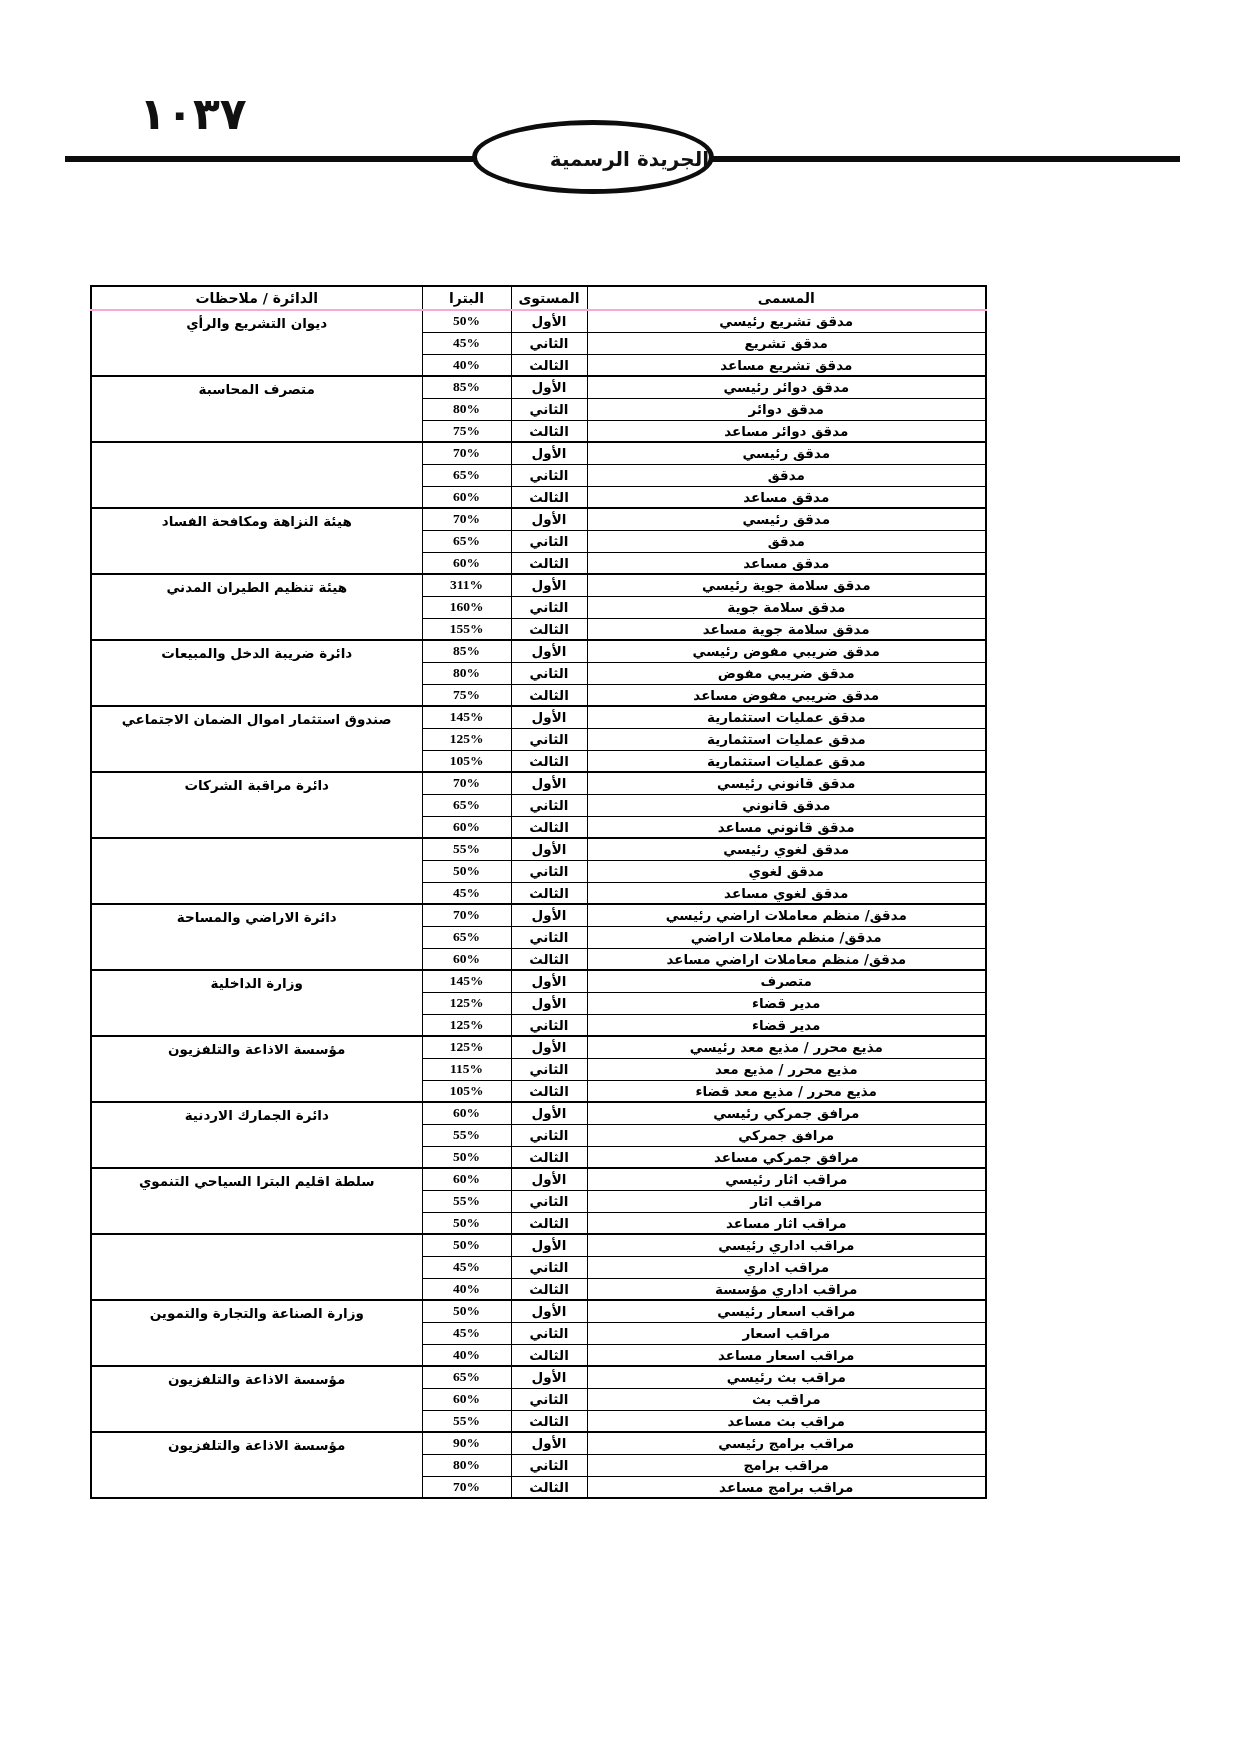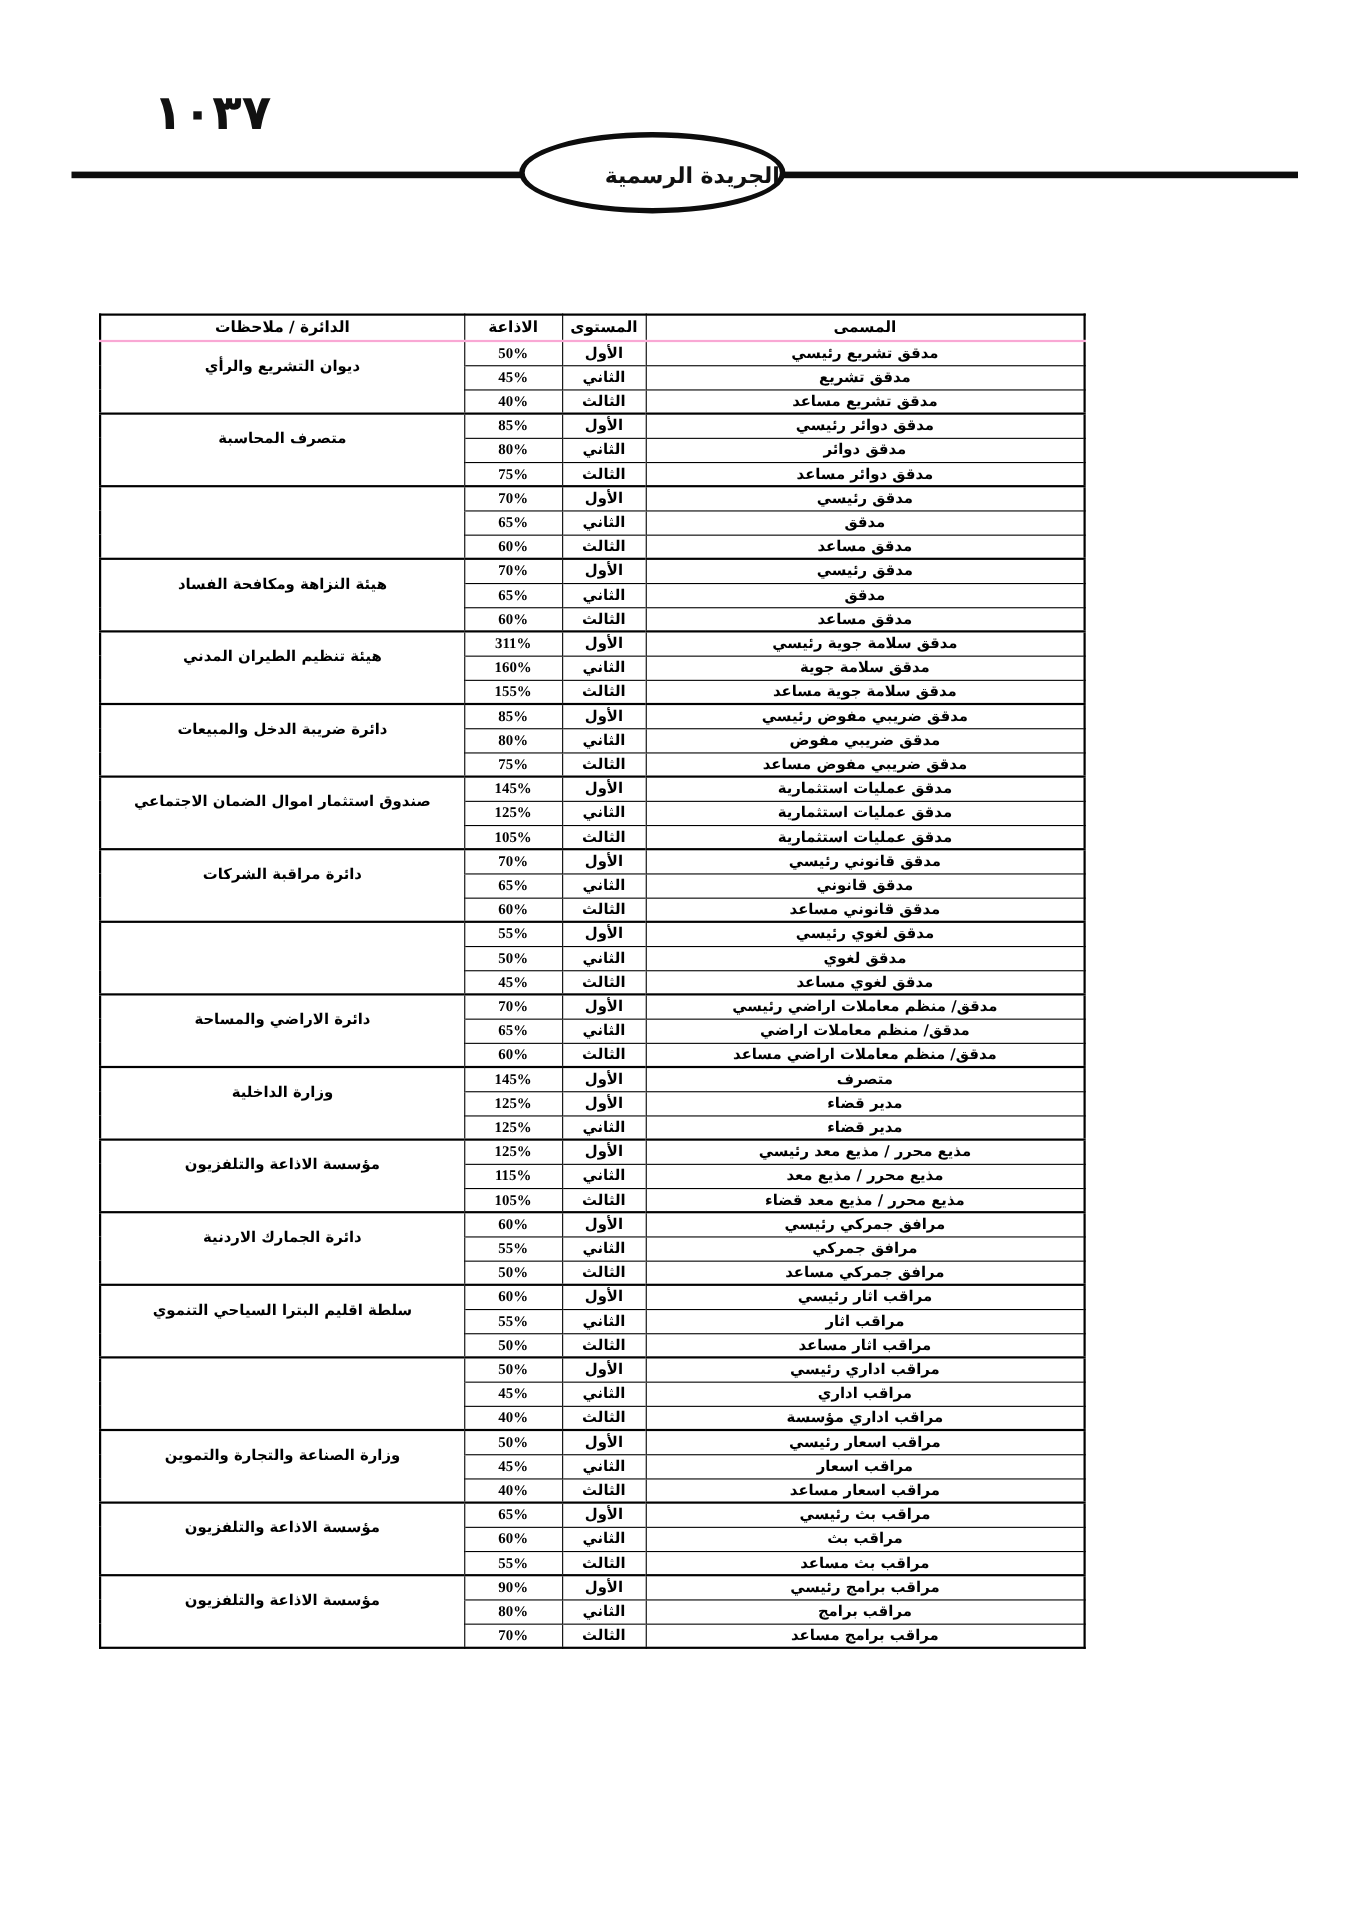--- a/index.html
+++ b/index.html
@@ -8,21 +8,21 @@
     background: #ffffff;
     font-family: "DejaVu Sans", sans-serif;
     position: relative;
     overflow: hidden;
   }
   .page { position: absolute; inset: 0; }
 
   
   .page-number {
     position: absolute;
-    left: 128px; top: 77px;
+    left: 128px; top: 88px;
     width: 130px;
     font-size: 44px;
     font-weight: bold;
     color: #111;
     text-align: center;
     letter-spacing: 2px;
     font-family: "DejaVu Sans", sans-serif;
   }
   .header-rule {
     position: absolute;
@@ -88,21 +88,21 @@
   
   table.jobs th, table.jobs td { border-right: 1.5px solid #000; border-left: 1.5px solid #000; }
 
   
   table.jobs tr.group-start td { border-top: 2px solid #000; }
   
   table.jobs tr.group-cont td { border-top: 1px solid #000; }
 
   td.dept-cell {
     vertical-align: top !important;
-    padding-top: 14px;
+    padding-top: 4px;
     font-size: 13.5px;
   }
   td.allow-cell {
     font-family: "Liberation Serif", serif;
     font-size: 15.5px;
     direction: ltr;
   }
 </style>
 </head>
 <body>
@@ -121,21 +121,21 @@
     <colgroup>
       <col class="c-title">
       <col class="c-level">
       <col class="c-allow">
       <col class="c-dept">
     </colgroup>
     <thead>
       <tr>
         <th>المسمى</th>
         <th>المستوى</th>
-        <th>الاذاعة</th>
+        <th>البترا</th>
         <th>الدائرة / ملاحظات</th>
       </tr>
     </thead>
     <tbody id="jobs-body">
         <tr class="group-start">
           <td>مدقق تشريع رئيسي</td>
           <td>الأول</td>
           <td class="allow-cell">50%</td>
           <td class="dept-cell" rowspan="3">ديوان التشريع والرأي</td>
         </tr>

